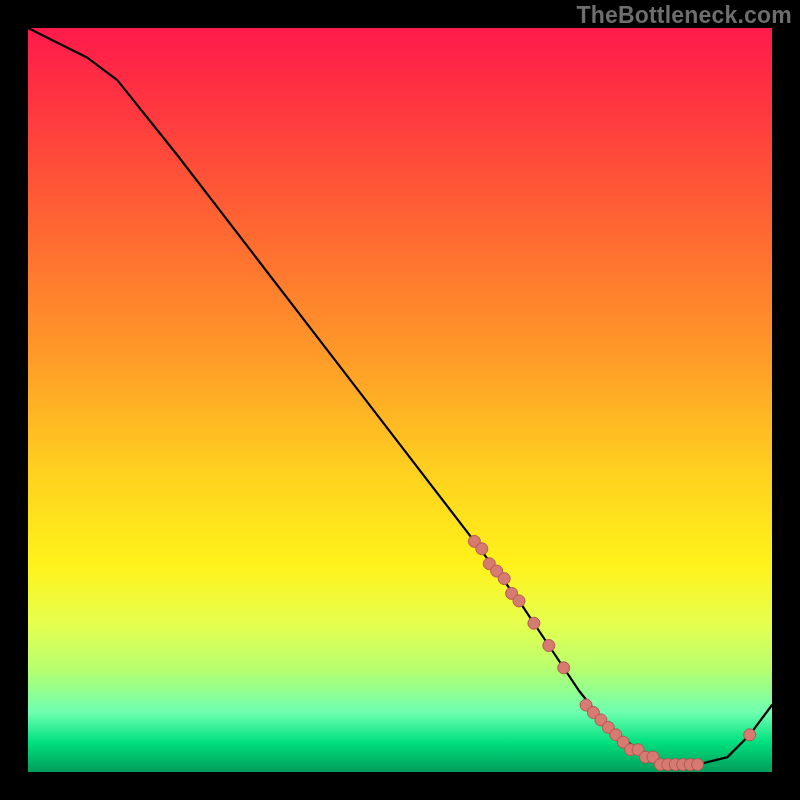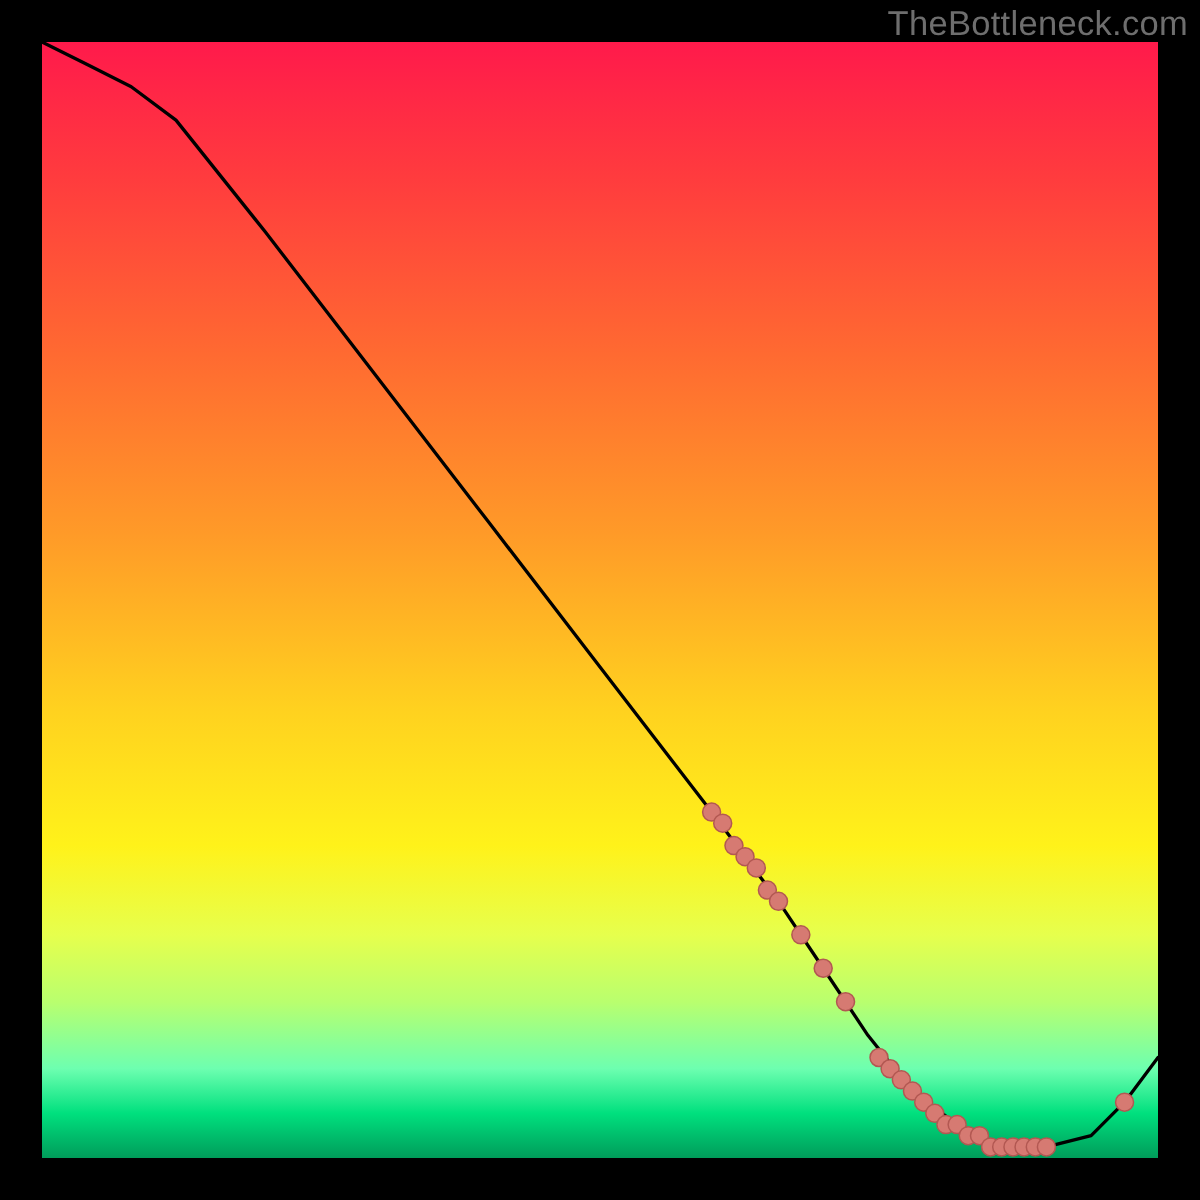--- a/index.html
+++ b/index.html
@@ -15,21 +15,21 @@
     width: 800px;
     height: 800px;
     background: #000;
   }
   .watermark {
     position: absolute;
     top: 2px;
     right: 8px;
     color: #6e6e6e;
     font-size: 23px;
-    font-weight: 400;
+    font-weight: 700;
     letter-spacing: 0.2px;
     z-index: 10;
   }
   .plot {
     position: absolute;
     left: 28px;
     top: 28px;
     width: 744px;
     height: 744px;
     background: linear-gradient(to bottom,

